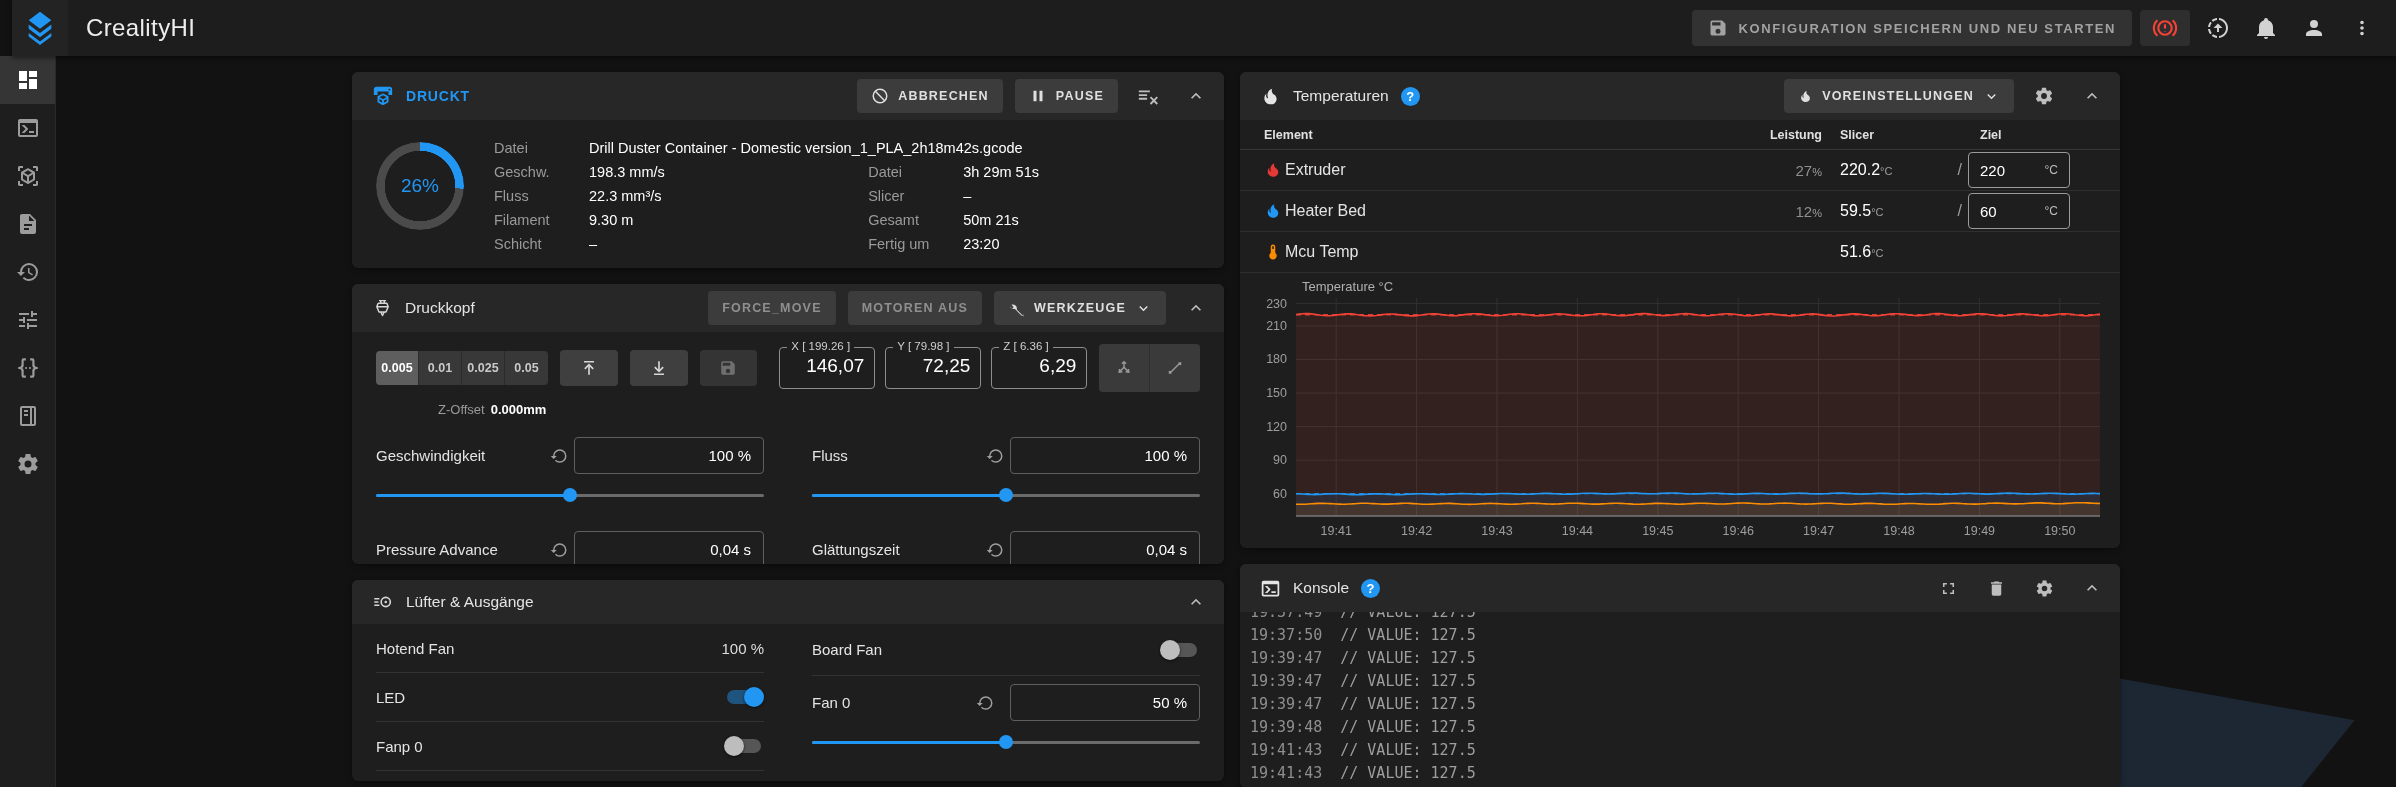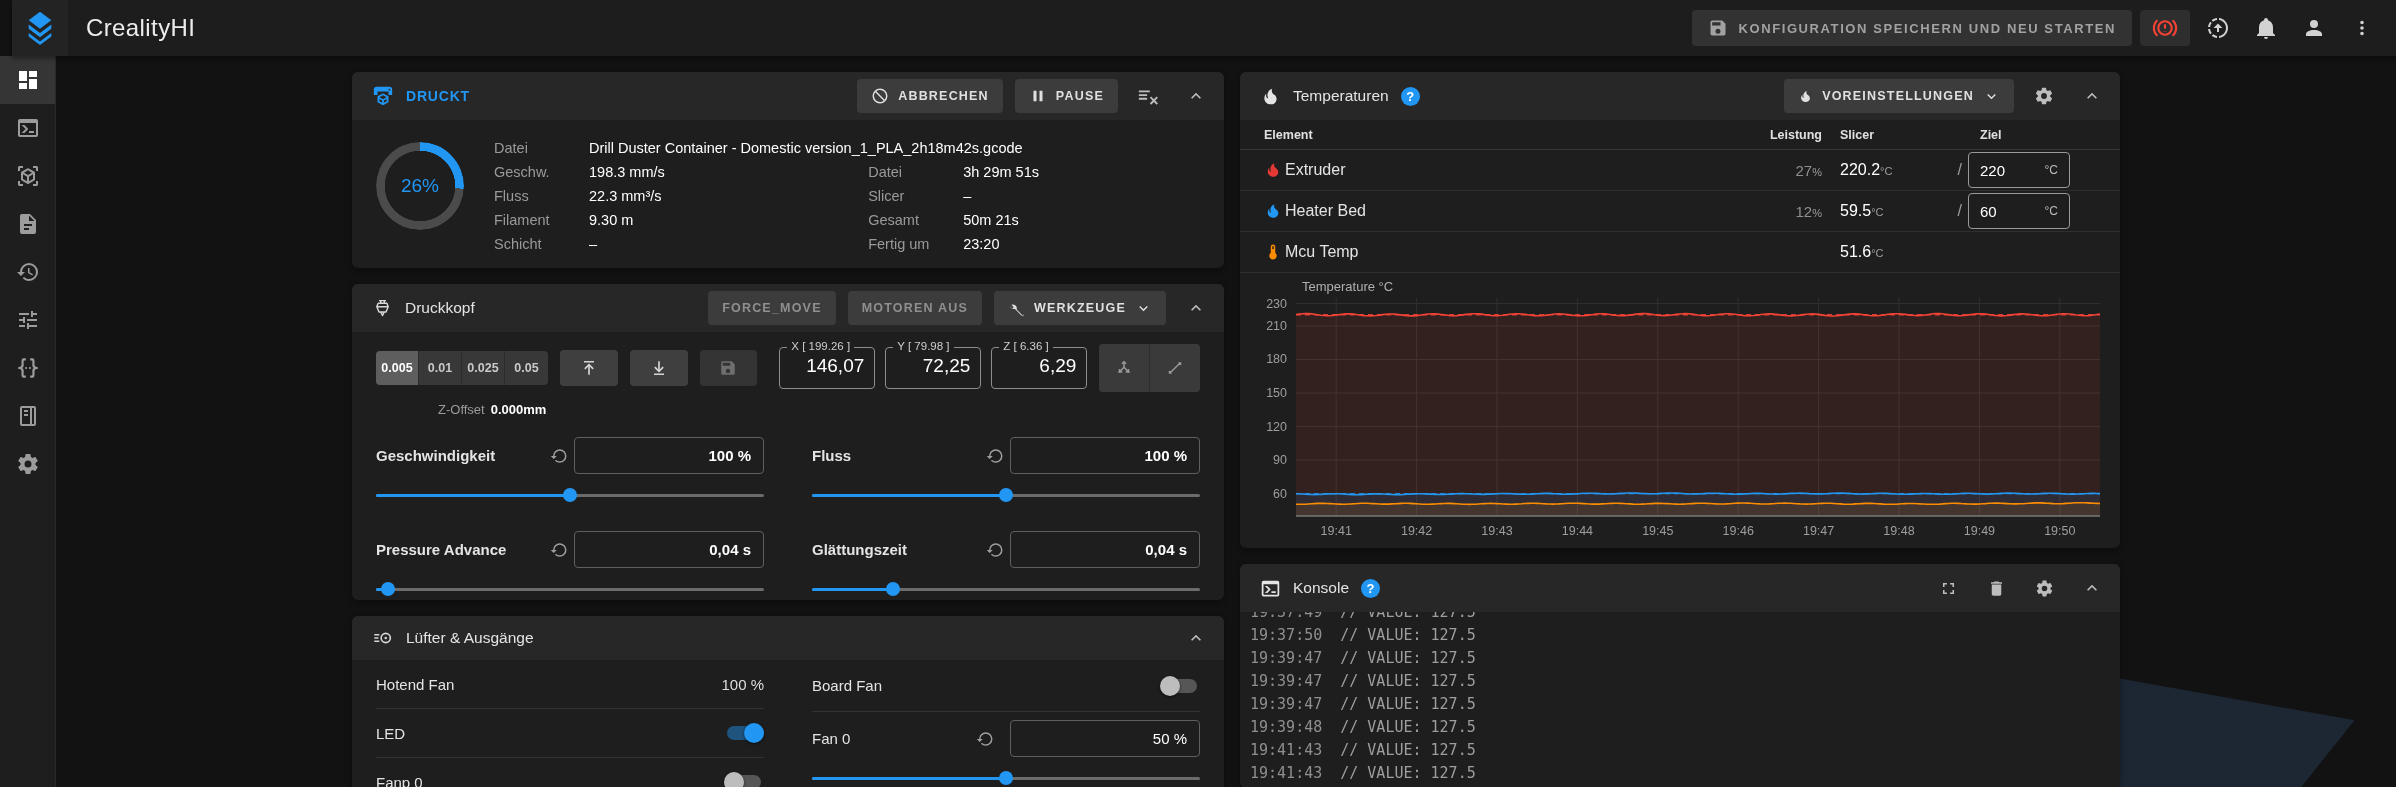--- a/index.html
+++ b/index.html
@@ -114,21 +114,21 @@
   .toggle-group { display:flex; border-radius:4px; overflow:hidden; margin-left:auto; }
   .tg {
     width:55px; height:48px; background:#3a3a3a; border:none; cursor:pointer;
     display:flex; align-items:center; justify-content:center; color:#9a9a9a; border-right:1px solid #2e2e2e;
   }
   .tg:last-child { border-right:none; }
   .z-offset-row { padding:10px 24px 0 86px; font-size:13px; color:#9a9a9a; }
   .z-offset-row b { color:#fff; font-weight:700; margin-left:6px; }
 
   .sliders-grid { display:grid; grid-template-columns:1fr 1fr; column-gap:48px; row-gap:24px; padding:20px 24px 24px; }
-  .sg-top { display:flex; align-items:center; gap:0;font-weight:bold; }
+  .sg-top { display:flex; align-items:center; gap:0; }
   .sg-label { flex:1; font-size:15px; color:#e4e4e4; }
   .reset-btn { background:none; border:none; width:30px; height:30px; cursor:pointer; color:#9e9e9e;
     display:flex; align-items:center; justify-content:center; }
   .sg-input {
     width:190px; height:37px; border:1px solid #5f5f5f; border-radius:4px; cursor:text;
     display:flex; align-items:center; justify-content:flex-end; padding:0 12px; font-size:15px; color:#fff;
   }
   .slider { height:24px; margin-top:9px; position:relative; display:flex; align-items:center; cursor:pointer; }
   .slider .track { height:3px; width:100%; background:#6b6b6b; border-radius:2px; }
   .slider .fill { position:absolute; height:3px; background:#2196f3; width:calc(var(--pct)*1%); border-radius:2px; }
@@ -361,21 +361,21 @@
               <div class="stat-row">
                 <span class="stat-label">Fertig um</span>
                 <span class="stat-value">23:20</span>
               </div>
             </div>
         </div>
       </div>
     </div>
   </section>
 
-  <section class="panel" style="height:316px;">
+  <section class="panel" style="height:280px;">
     <div class="panel-header">
       <svg width="21" height="21" viewBox="0 0 24 24" fill="none" stroke="#d6d6d6" stroke-width="1.7" stroke-linejoin="round">
           <path d="M8 3h8M10 3v3h4V3M7 6h10l1.5 4h-13L7 6M5.5 10h13l-2.5 6h-8l-2.5-6M10 16l2 4 2-4"></path>
         </svg>
       <span class="panel-title">Druckkopf</span>
       <span class="hd-spacer"></span>
       <button class="hd-btn dim">
         <span>FORCE_MOVE</span>
       </button>
       <button class="hd-btn dim">

